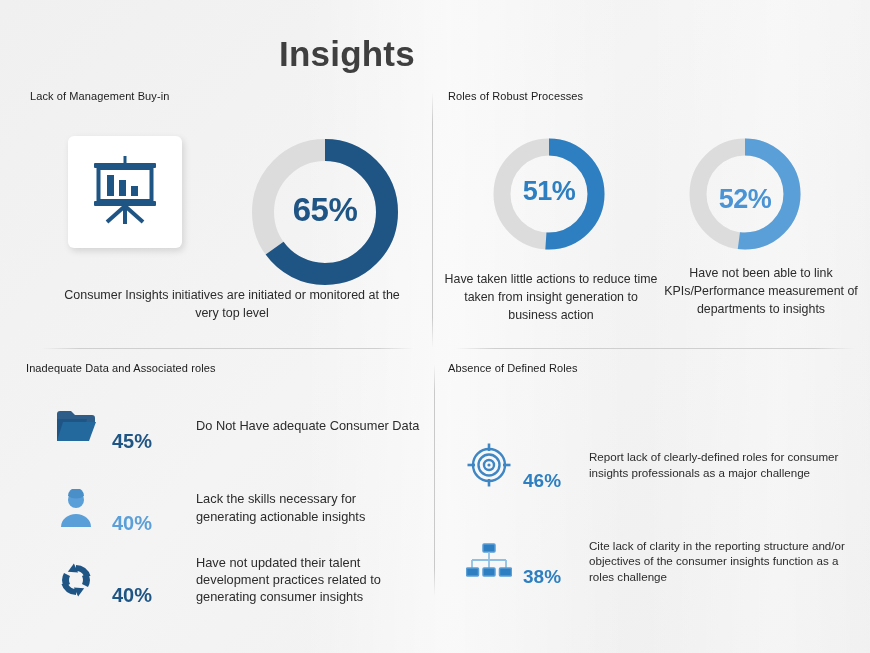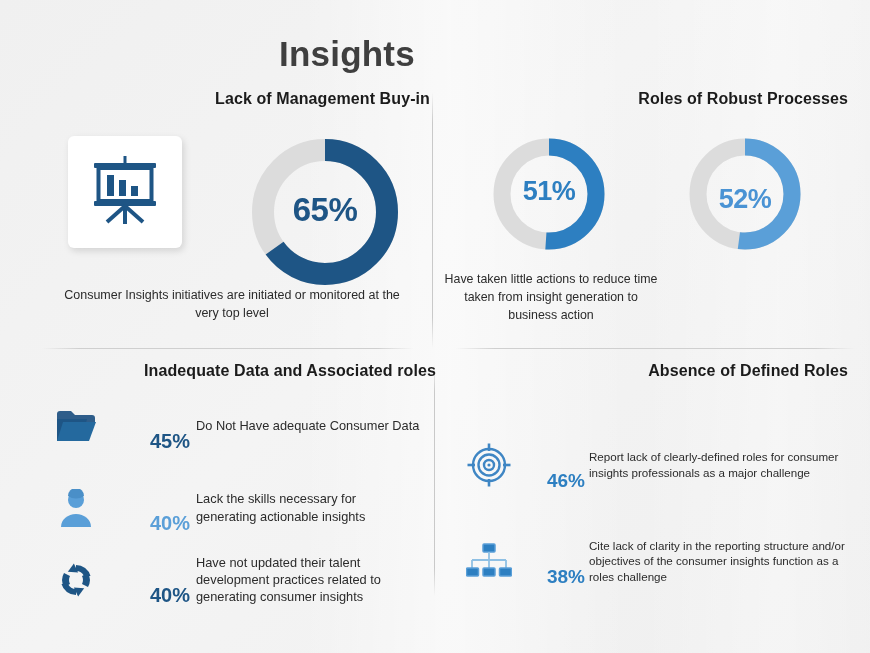--- a/index.html
+++ b/index.html
@@ -58,24 +58,24 @@
     background: linear-gradient(90deg, rgba(200,200,200,0) 0%, #cfcfcf 10%, #cfcfcf 90%, rgba(200,200,200,0) 100%);
   }
   #divider-vertical-top { left: 432px; top: 92px; height: 256px; }
   #divider-vertical-bottom { left: 434px; top: 364px; height: 232px; }
   #divider-horizontal-left { left: 42px; top: 348px; width: 372px; }
   #divider-horizontal-right { left: 455px; top: 348px; width: 400px; }
 
   
   .quad-title {
     position: absolute;
-    font-size: 16px;
-    font-weight: bold;
+    font-size: 11px;
+    font-weight: normal;
     color: #1b1b1b;
-    text-align: right;
+    text-align: left;
     letter-spacing: .1px;
   }
   #title-q1 { left: 30px; top: 90px; width: 400px; }
   #title-q2 { left: 448px; top: 90px; width: 400px; }
   #title-q3 { left: 26px; top: 362px; width: 410px; }
   #title-q4 { left: 448px; top: 362px; width: 400px; }
 
   
   #icon-card-presentation {
     position: absolute;
@@ -123,21 +123,21 @@
     display: flex;
     align-items: center;
   }
   .stat-icon {
     flex: 0 0 auto;
     display: flex; align-items: center; justify-content: center;
   }
   .stat-pct {
     flex: 0 0 auto;
     font-weight: bold;
-    text-align: right;
+    text-align: left;
     margin-top: 32px;
   }
   .stat-text {
     flex: 1 1 auto;
     line-height: 1.35;
     color: #2b2b2b;
   }
 
   
   #stat-row-data, #stat-row-skills, #stat-row-talent { left: 40px; width: 380px; }
@@ -221,20 +221,21 @@
 
   <div id="donut-52" class="donut">
     <svg width="120" height="120" viewBox="0 0 120 120">
       <circle cx="60" cy="60" r="47" fill="none" stroke="#dcdcdc" stroke-width="17"></circle>
       <circle cx="60" cy="60" r="47" fill="none" stroke="#5a9fd8" stroke-width="17" stroke-dasharray="153.6 141.7" transform="rotate(-90 60 60)"></circle>
     </svg>
     <div class="value">52%</div>
   </div>
 
   <div id="caption-q2a" class="caption">Have taken little actions to reduce time taken from insight generation to business action</div>
+  <div id="caption-q2b" class="caption">Have not been able to link KPIs/Performance measurement of departments to insights</div>
 
   <div id="title-q3" class="quad-title">Inadequate Data and Associated roles</div>
 
   <div id="stat-row-data" class="stat-row">
     <div class="stat-icon">
       <svg width="42" height="34" viewBox="0 0 42 34">
         <path d="M2 5 a3 3 0 0 1 3-3 h11 l4 4 h17 a3 3 0 0 1 3 3 v4 H2 Z" fill="#2e5d8a"></path>
         <path d="M2 10 h30 l-6 22 H2 Z" fill="#1e5585"></path>
         <path d="M8 13 h33 l-7 19 H2 Z" fill="#24699e"></path>
       </svg>

